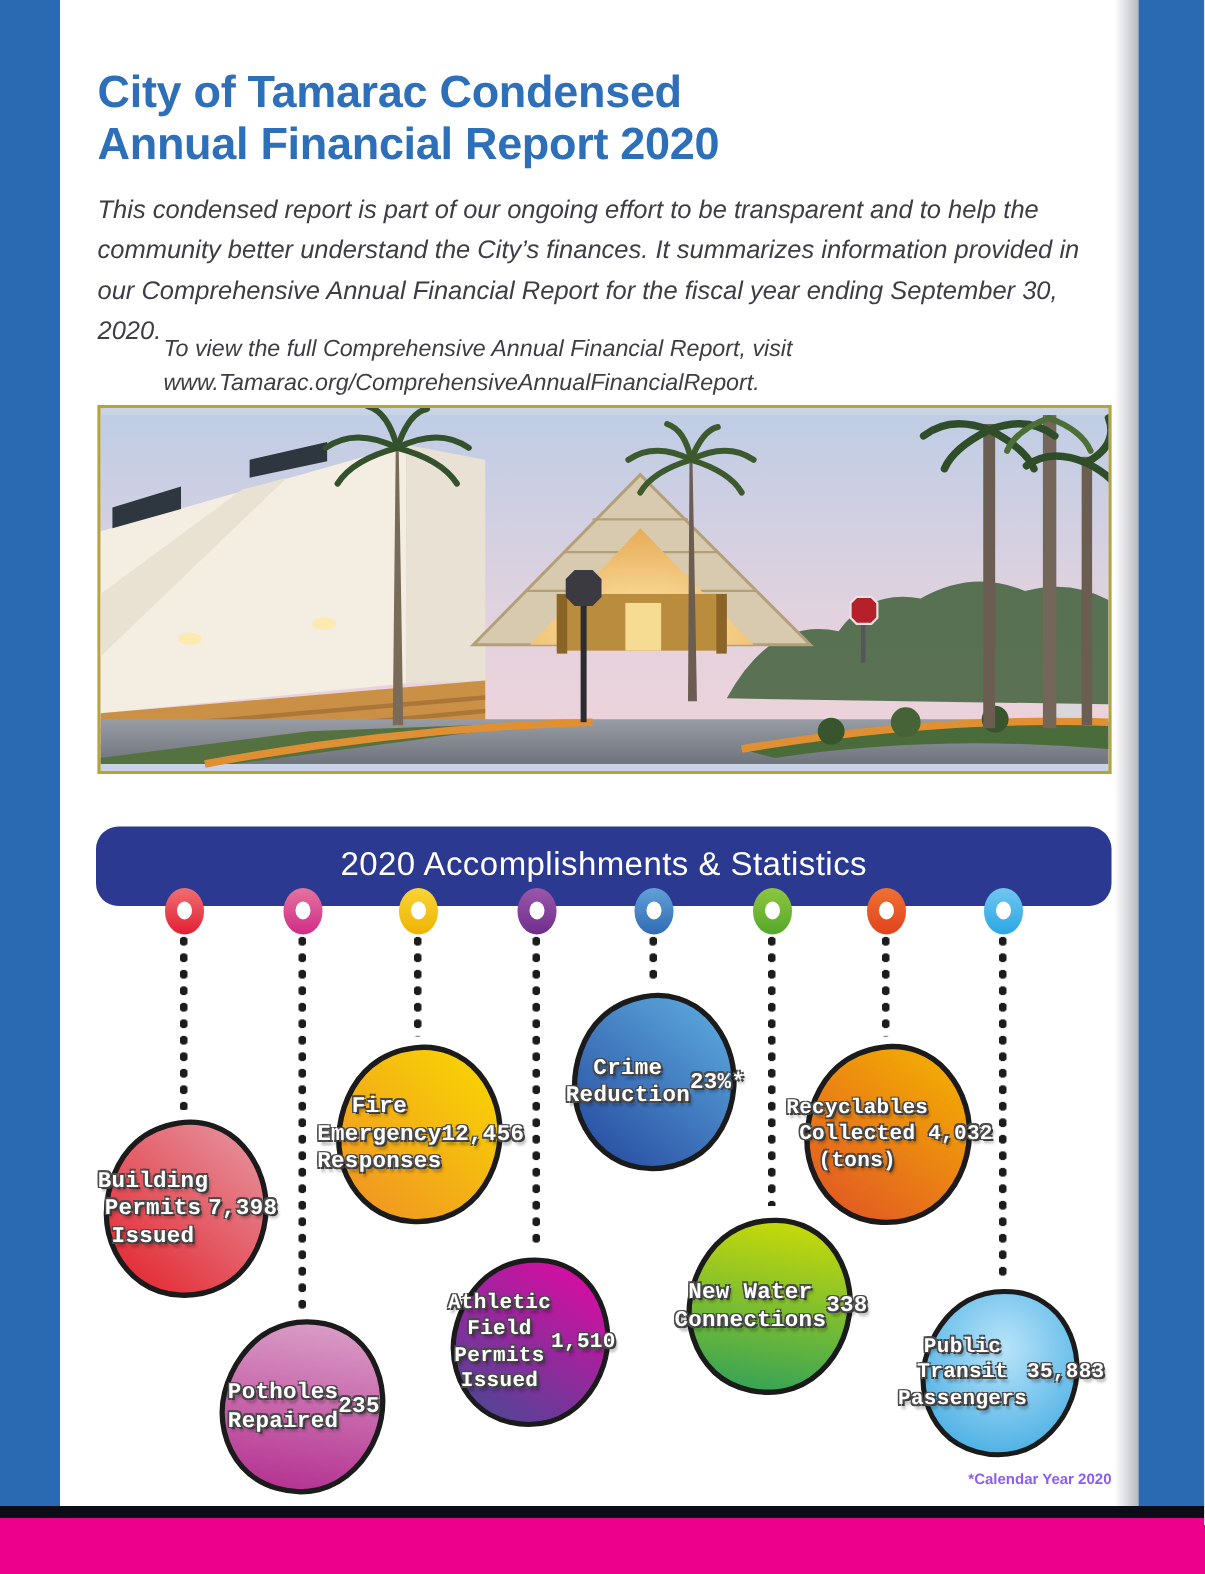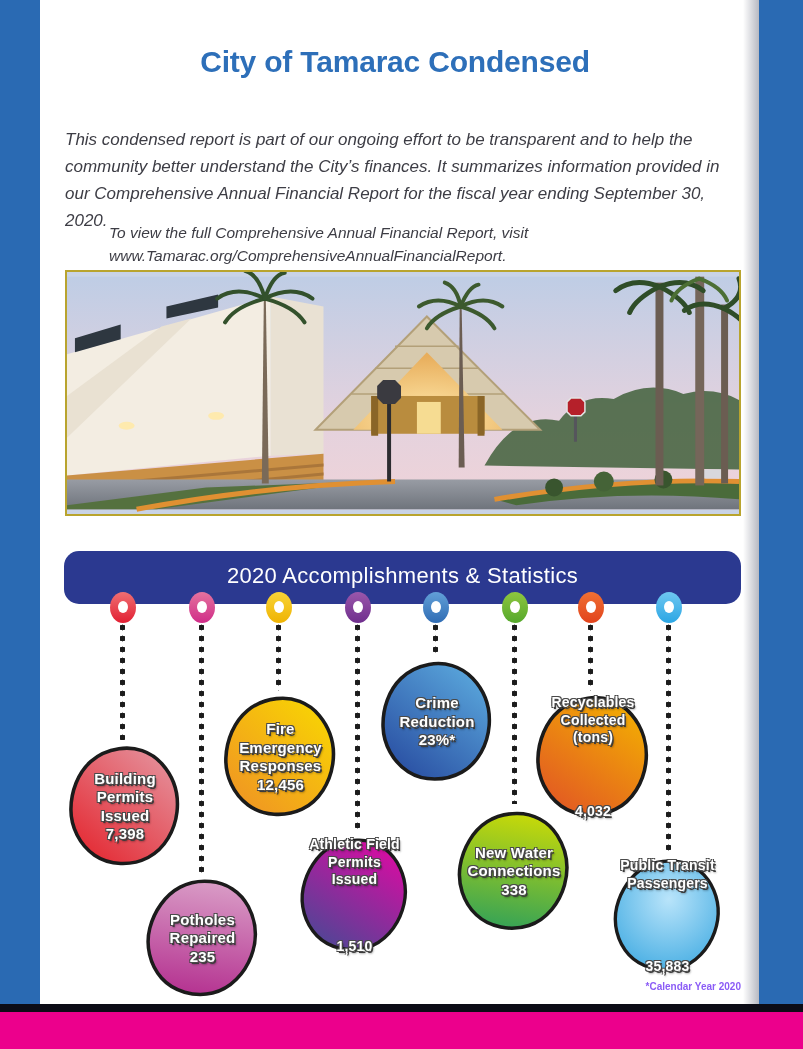--- a/index.html
+++ b/index.html
@@ -10,21 +10,21 @@
   
   .stripe-left  { position:absolute; left:0; top:0; width:40px; height:1004px; background:#2a6ab3; }
   .stripe-right { position:absolute; left:759px; top:0; width:44px; height:1004px; background:#2a6ab3; }
   .right-shadow { position:absolute; left:743px; top:0; width:16px; height:1004px;
                   background:linear-gradient(to right, rgba(50,55,80,0), rgba(50,55,80,0.35)); }
   .bar-black { position:absolute; left:0; top:1004px; width:803px; height:8px; background:#0c0c16; }
   .bar-pink  { position:absolute; left:0; top:1012px; width:803px; height:37px; background:#ec008c; }
 
   
   .title { position:absolute; left:65px; top:44px; width:660px; color:#2d6fb9;
-           font-size:30px; line-height:35px; font-weight:bold; letter-spacing:-0.2px;text-align:center; }
+           font-size:30px; line-height:35px; font-weight:bold; letter-spacing:-0.2px; }
   .intro { position:absolute; left:65px; top:126px; width:678px; color:#3d3d45;
            font-size:17px; line-height:27px; font-style:italic; font-weight:500; }
   .cta   { position:absolute; left:65px; top:221px; width:660px; color:#3d3d45;
            font-size:15.5px; line-height:23px; font-style:italic;margin-left:44px; }
 
   
   .photo { position:absolute; left:65px; top:270px; width:676px; height:246px;
            border:2px solid #b9a42e; background:#c9d3e6; }
   .photo svg { display:block; width:100%; height:100%; }
   .caption { position:absolute; left:65px; top:551px; width:676px; text-align:center;
@@ -49,40 +49,40 @@
   .ring8 { background:linear-gradient(180deg,#6fc7f0,#2ba6e4); }
 
   
   .dots { position:absolute; top:622px; width:5px; z-index:1;
           background-image:radial-gradient(circle, #1c1c1c 46%, rgba(0,0,0,0) 52%);
           background-size:5px 11px; background-repeat:repeat-y; background-position:center top; }
 
   
   .badge { position:absolute; z-index:3; }
   .badge svg { position:absolute; left:0; top:0; width:100%; height:100%; overflow:visible; }
-  .badge-text { position:absolute; inset:0; display:flex; flex-direction:column; align-items:center;
+  .badge-text { position:absolute; inset:0; display:flex; flex-direction:row; align-items:center;
                 justify-content:center; text-align:center; color:#ffffff; font-weight:bold;
                 font-size:15px; line-height:18.5px; letter-spacing:0.2px; padding:0 8px;
                 text-shadow:-1px -1px 0 #4a4a4a, 1px -1px 0 #4a4a4a, -1px 1px 0 #4a4a4a,
-                            1.5px 1.5px 0 #3c3c3c, 2px 3px 2px rgba(0,0,0,0.30); }
-  .badge-text.small { font-size:14px; line-height:17.5px;justify-content:space-between; }
+                            1.5px 1.5px 0 #3c3c3c, 2px 3px 2px rgba(0,0,0,0.30);font-family:Liberation Mono, monospace; }
+  .badge-text.small { font-size:14px; line-height:17.5px; }
 
   .footnote { position:absolute; left:441px; top:981px; width:300px; text-align:right;
               color:#8b5cf6; font-size:10px; font-weight:bold; }
 </style>
 </head>
 <body>
 
 <div class="page">
 
   <div class="stripe-left"></div>
   <div class="stripe-right"></div>
   <div class="right-shadow"></div>
 
-  <h1 class="title"><span>City of Tamarac Condensed</span><br></h1>
+  <h1 class="title"><span>City of Tamarac Condensed</span><br><span>Annual Financial Report 2020</span></h1>
 
   <p class="intro">This condensed report is part of our ongoing effort to be transparent and to help the community better understand the City’s finances. It summarizes information provided in our Comprehensive Annual Financial Report for the fiscal year ending September 30, 2020.</p>
 
   <p class="cta"><span>To view the full Comprehensive Annual Financial Report, visit</span><br><span>www.Tamarac.org/ComprehensiveAnnualFinancialReport.</span></p>
 
   <div class="photo">
     <svg viewBox="0 0 676 234">
       <defs>
         <linearGradient id="sky" x1="0" y1="0" x2="0" y2="1">
           <stop offset="0" stop-color="#bfcde5"></stop>

